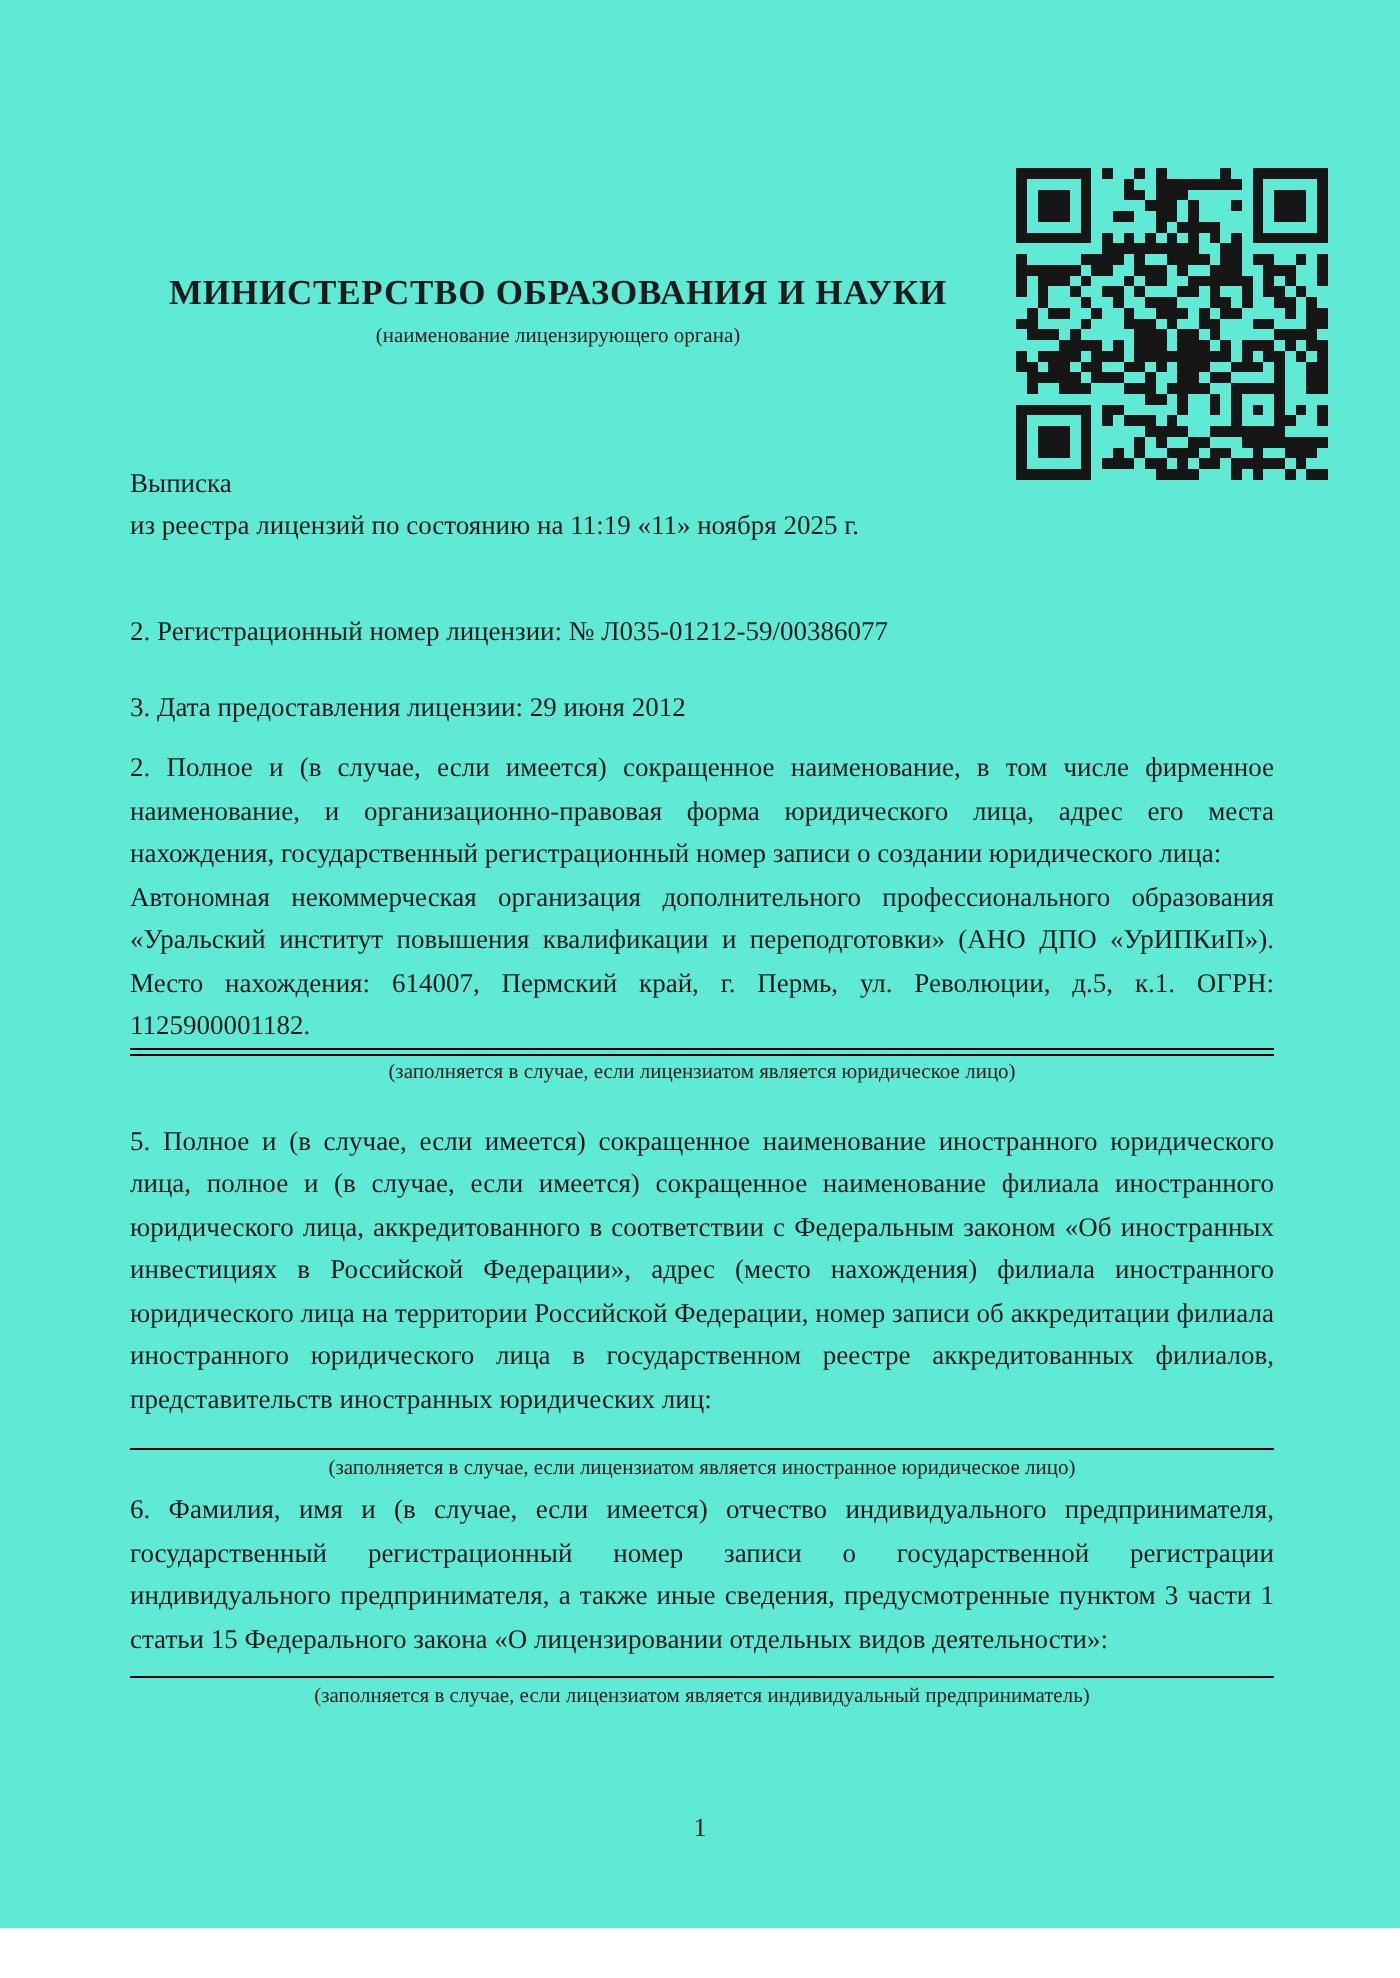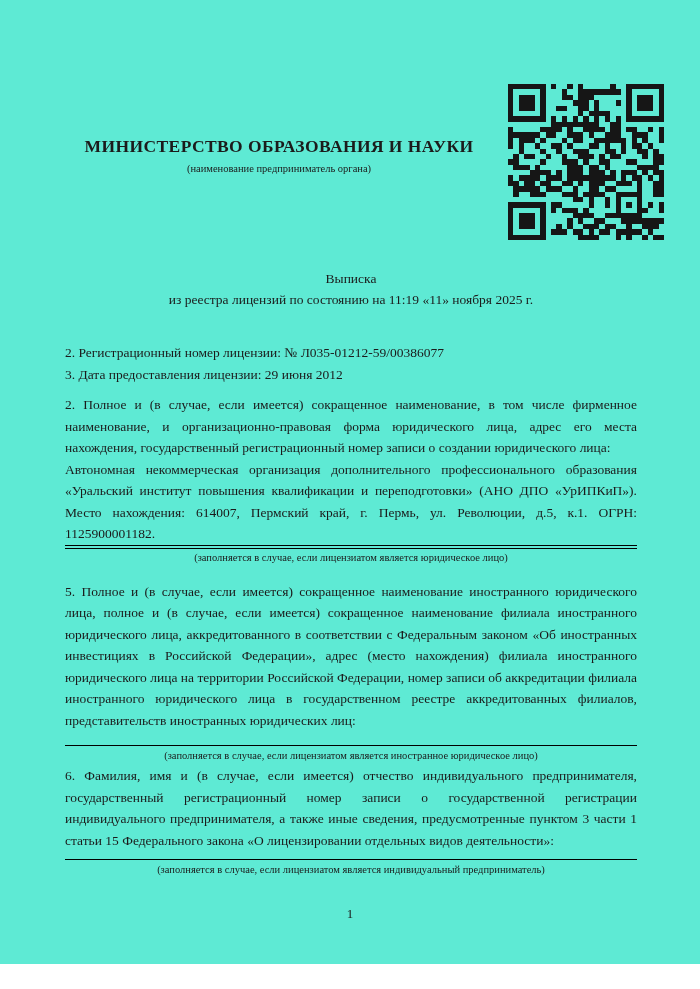--- a/index.html
+++ b/index.html
@@ -35,22 +35,22 @@
   .qr{
     position:absolute;
     top:84px;
     right:36px;
     width:156px;height:156px;
   }
   .qr svg{width:100%;height:100%;display:block;}
 
   
   .doc-title{
-    margin-top:93px;
-    text-align:center;
+    margin-top:56px;
+    text-align:left;
     font-size:13.5px;
     line-height:21px;
   }
 
   
   .item{font-size:13.5px;line-height:21.5px;}
   .item p{margin:0;}
   .just{text-align:justify;}
   .fill-caption{
     text-align:center;
@@ -519,36 +519,36 @@
         <rect x="28" y="28" width="1" height="1" fill="#161616"></rect>
       </svg>
   </div>
 
   <div class="content">
 
     <div class="org-header">
       <div class="org-name">
         <div>МИНИСТЕРСТВО ОБРАЗОВАНИЯ И НАУКИ</div>
       </div>
-      <div class="org-caption">(наименование предприниматель органа)</div>
+      <div class="org-caption">(наименование лицензирующего органа)</div>
     </div>
 
     <div class="doc-title">
       <div>Выписка</div>
       <div>из реестра лицензий по состоянию на 11:19 «11» ноября 2025 г.</div>
     </div>
 
     <div class="item mt-sec" style="margin-top:32px;">
     </div>
 
     <div class="item" style="margin-top:27px;">
       <p>2. Регистрационный номер лицензии: № Л035-01212-59/00386077</p>
     </div>
 
-    <div class="item" style="margin-top:0;">
+    <div class="item" style="margin-top:16px;">
       <p>3. Дата предоставления лицензии: 29 июня 2012</p>
     </div>
 
     <div class="item" style="margin-top:9px;">
       <p class="just">2. Полное и (в случае, если имеется) сокращенное наименование, в том числе фирменное наименование, и организационно-правовая форма юридического лица, адрес его места нахождения, государственный регистрационный номер записи о создании юридического лица:</p>
       <p class="just">Автономная некоммерческая организация дополнительного профессионального образования «Уральский институт повышения квалификации и переподготовки» (АНО ДПО «УрИПКиП»). Место нахождения: 614007, Пермский край, г. Пермь, ул. Революции, д.5, к.1. ОГРН: 1125900001182.</p>
       <div class="rule-double"></div>
       <div class="fill-caption" style="margin-top:2px;">(заполняется в случае, если лицензиатом является юридическое лицо)</div>
     </div>
 

